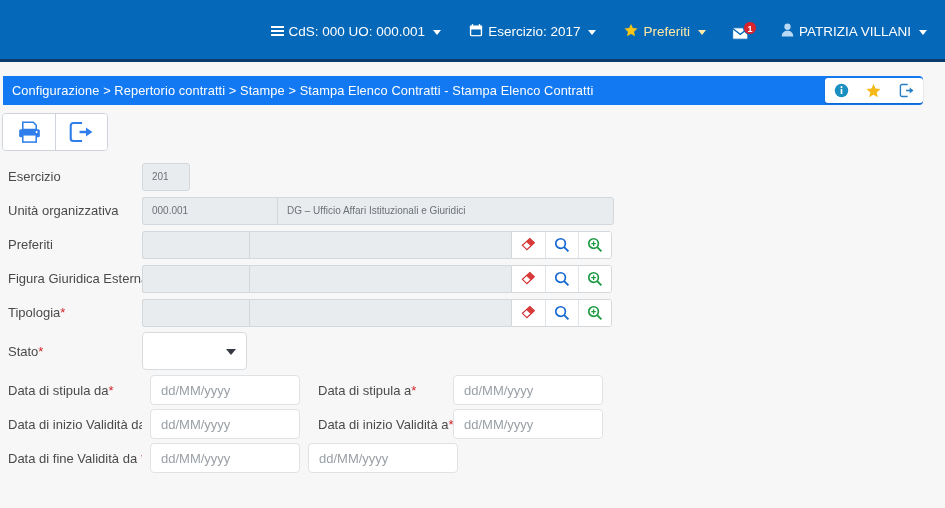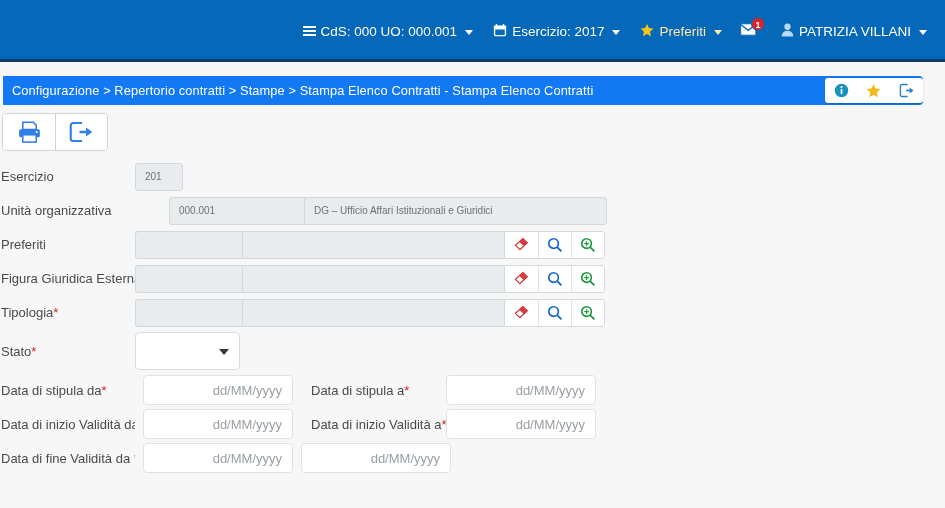--- a/index.html
+++ b/index.html
@@ -26,22 +26,22 @@
     height: 62px;
     background: #0568b8;
     border-bottom: 3px solid #0c3a6b;
   }
 
   #top-nav {
     position: absolute;
     right: 8px;
     top: 18px;
     display: flex;
-    align-items: center;
-    gap: 0px;
+    align-items: flex-end;
+    gap: 8px;
     height: 26px;
     white-space: nowrap;
   }
 
   .nav-item {
     display: flex;
     align-items: center;
     gap: 5px;
     padding: 0 10px;
     height: 26px;
@@ -149,20 +149,21 @@
     cursor: pointer;
     background: #ffffff;
   }
   .tb-btn + .tb-btn { border-left: 1px solid #ced4da; }
 
   
   #form-area {
     position: absolute;
     left: 0; top: 160px;
     width: 818px;
+    padding-left: 7px;
   }
 
   .frow {
     display: flex;
     align-items: center;
     height: 33px;
     margin-bottom: 1px;
   }
 
   .flabel {
@@ -184,21 +185,21 @@
     display: flex;
     align-items: center;
     padding: 0 9px;
     font-size: 10px;
     color: #6c7176;
     white-space: nowrap;
     overflow: hidden;
   }
 
   .box-short { width: 48px; border-radius: 3px; }
-  .box-code  { width: 135px; border-radius: 3px 0 0 3px; border-right: none; margin-left: 34px; }
+  .box-code  { width: 135px; border-radius: 3px 0 0 3px; border-right: none; }
   .box-desc  { flex: 1; border-radius: 0 3px 3px 0; }
   .box-code-plain { width: 107px; border-radius: 3px 0 0 3px; border-right: none; }
   .box-desc-plain { width: 262px; border-radius: 0; border-right: none; }
 
   
   .lookup {
     display: flex;
     align-items: center;
     width: 472px;
   }
@@ -243,21 +244,20 @@
   .date-input {
     width: 150px;
     height: 30px;
     background: #ffffff;
     border: 1px solid #dfe3e6;
     border-radius: 4px;
     font-family: "Liberation Sans", sans-serif;
     font-size: 13px;
     color: #3a3a3a;
     padding: 0 10px;
-    text-align: right;
   }
   .date-input::placeholder { color: #9aa0a6; }
 
   .dlabel2 {
     width: 137px;
     min-width: 137px;
     font-size: 13px;
     color: #4a4a4a;
     padding-left: 10px;
     white-space: nowrap;

